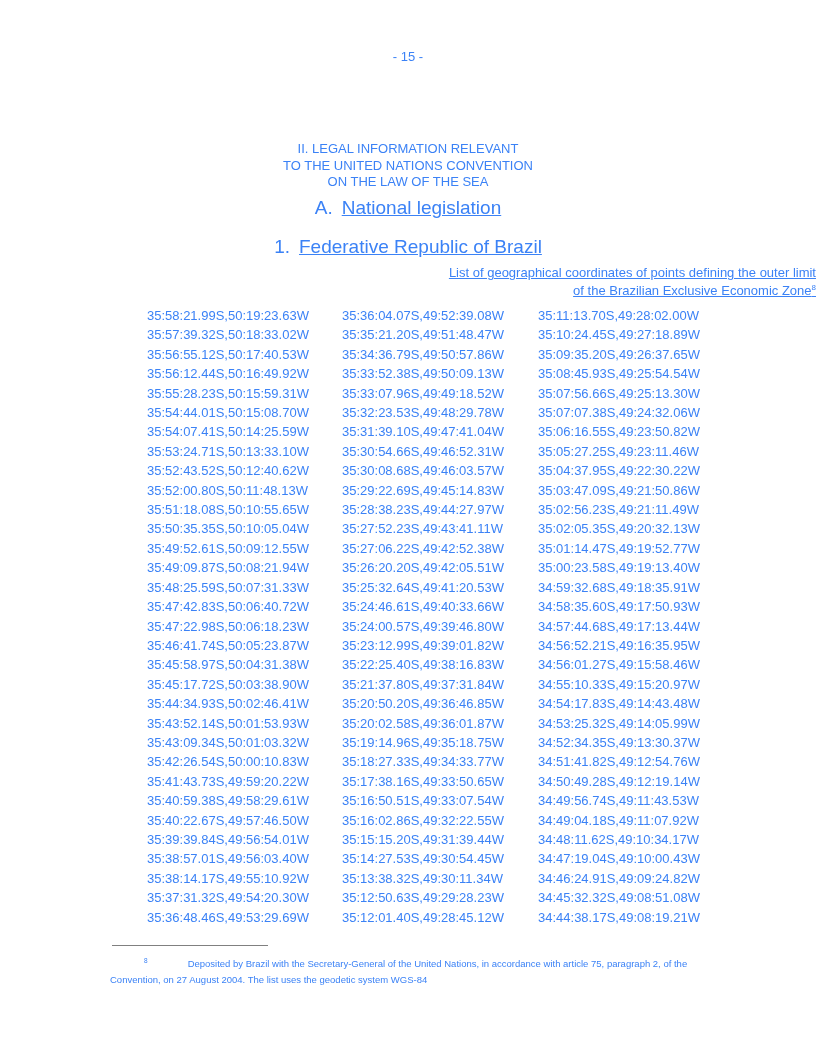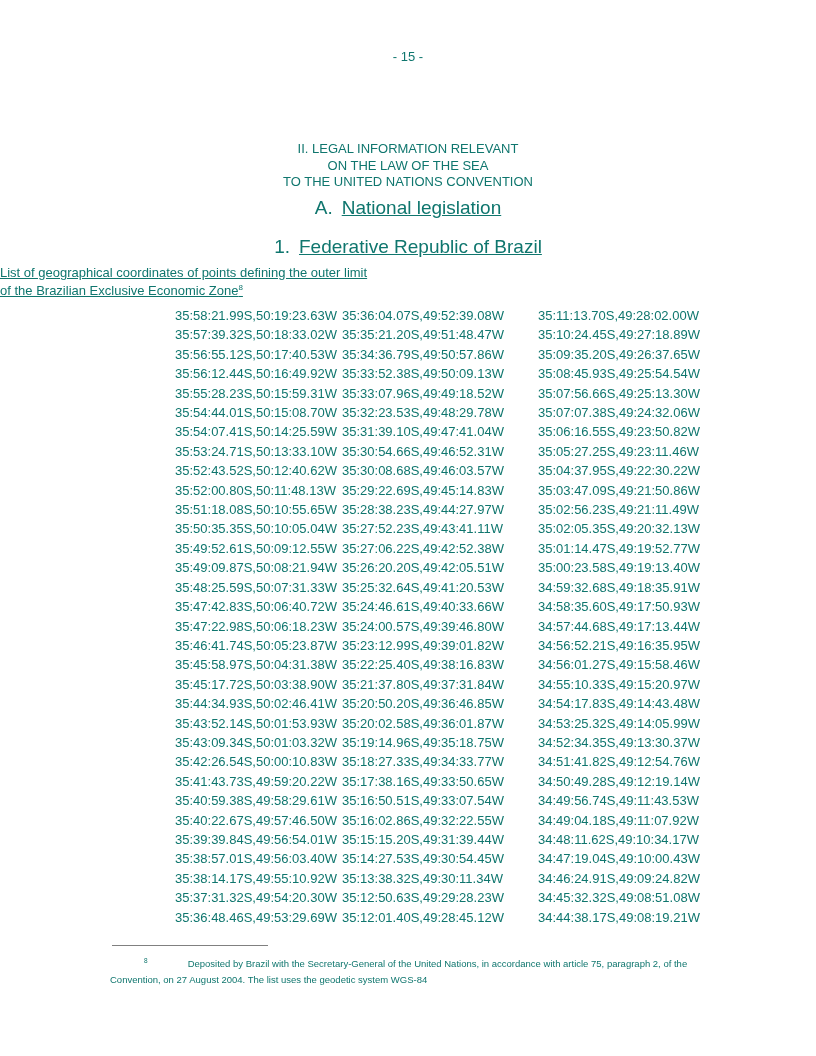--- a/index.html
+++ b/index.html
@@ -6,21 +6,21 @@
     margin: 0;
     padding: 0;
     background: #ffffff;
   }
   .page {
     position: relative;
     width: 816px;
     height: 1056px;
     background: #ffffff;
     font-family: "Liberation Sans", "DejaVu Sans", sans-serif;
-    color: #0f766e;
+    color: #3b82f6;
     overflow: hidden;
   }
   .page-number {
     position: absolute;
     top: 49px;
     left: 0;
     width: 100%;
     text-align: center;
     font-size: 13px;
   }
@@ -42,36 +42,36 @@
   }
   .section-a { top: 197px; }
   .section-1 { top: 236px; }
   .heading-prefix { margin-right: 9px; }
   .u { text-decoration: underline; }
   .list-title {
     position: absolute;
     top: 264px;
     left: 0;
     width: 100%;
-    text-align: left;
+    text-align: right;
     font-size: 13px;
     line-height: 17.5px;
   }
   .list-title sup {
     font-size: 8px;
     line-height: 0;
   }
   .coords-col {
     position: absolute;
     top: 306px;
     font-size: 13px;
     line-height: 19.4px;
     white-space: nowrap;
   }
-  .col-1 { left: 147px; margin-left: 28px; }
+  .col-1 { left: 147px; }
   .col-2 { left: 342px; }
   .col-3 { left: 538px; }
   .footnote-sep {
     position: absolute;
     top: 945px;
     left: 112px;
     width: 156px;
     height: 1px;
     background: #808080;
   }
@@ -96,22 +96,22 @@
 </style>
 </head>
 <body>
 
 <div class="page">
 
   <div class="page-number">- 15 -</div>
 
   <div class="title-block">
     <div>II. LEGAL INFORMATION RELEVANT</div>
+    <div>TO THE UNITED NATIONS CONVENTION</div>
     <div>ON THE LAW OF THE SEA</div>
-    <div>TO THE UNITED NATIONS CONVENTION</div>
   </div>
 
   <div class="section-heading section-a">
     <span class="heading-prefix">A.</span><span class="u">National legislation</span>
   </div>
 
   <div class="section-heading section-1">
     <span class="heading-prefix">1.</span><span class="u">Federative Republic of Brazil</span>
   </div>
 

